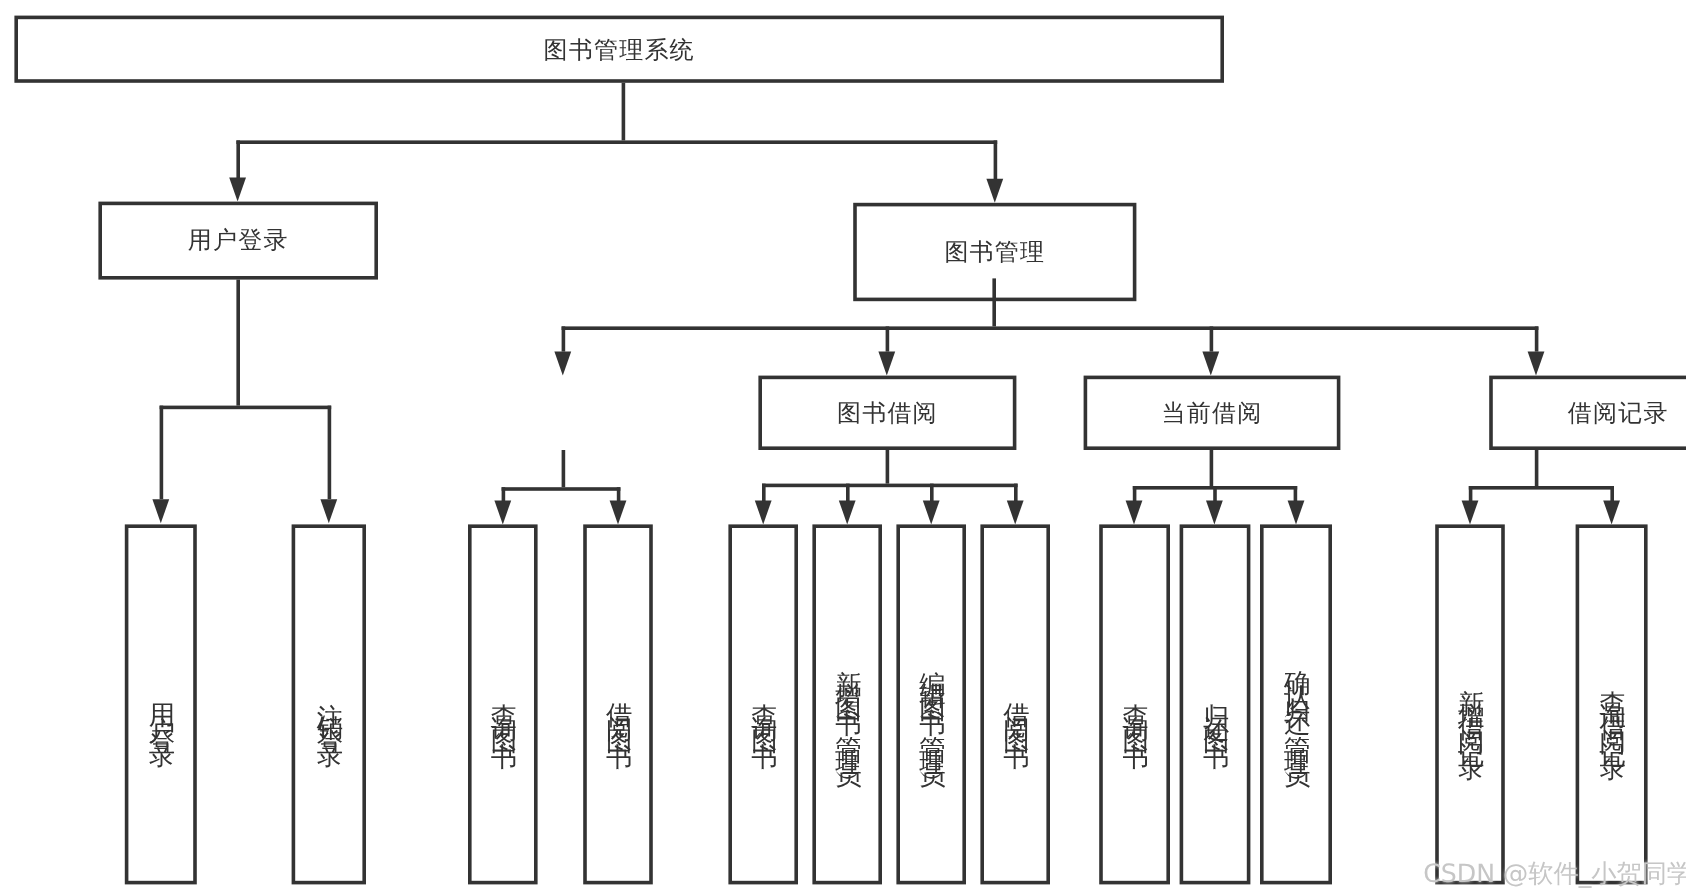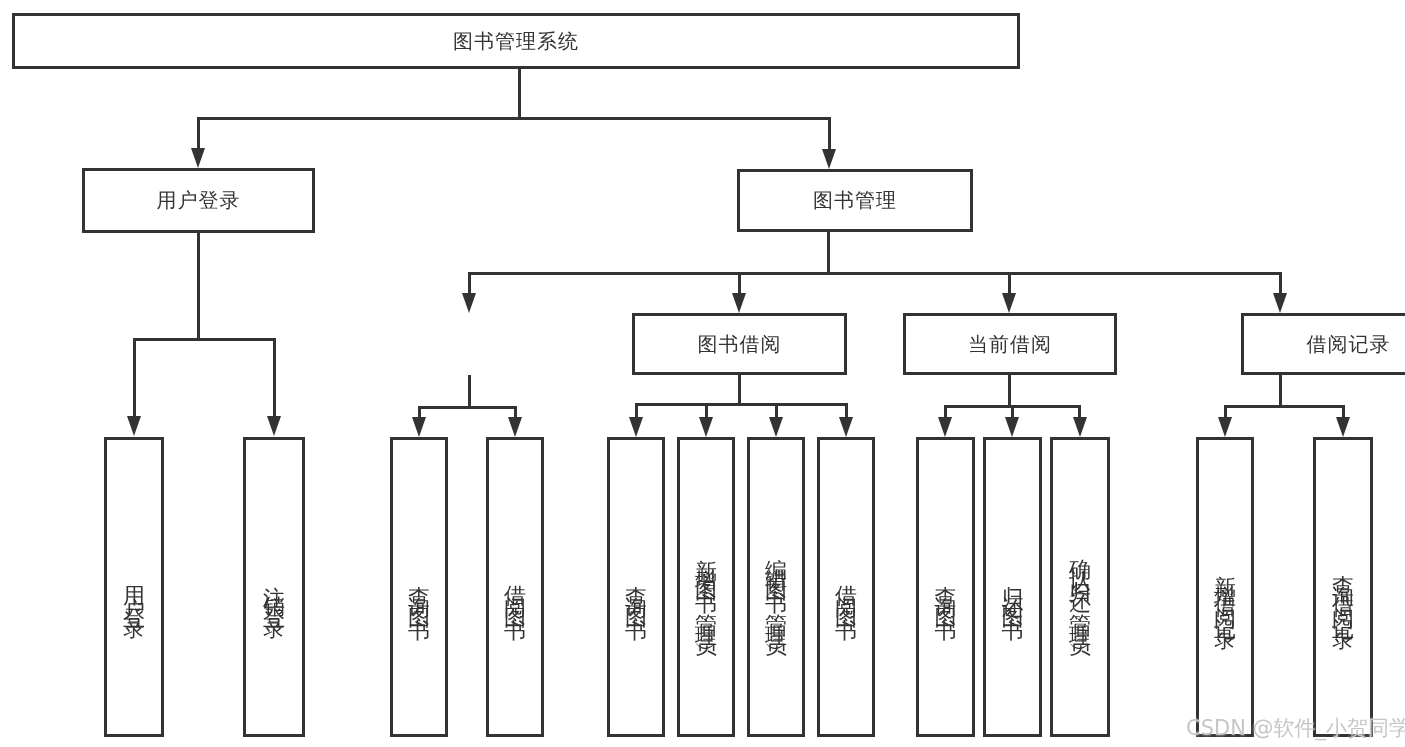--- a/index.html
+++ b/index.html
@@ -41,21 +41,21 @@
   <div class="vline" style="left:518px;top:69px;width:3px;height:48px;"></div>
   <div class="hline" style="left:197px;top:117px;width:634px;height:3px;"></div>
   <div class="vline" style="left:197px;top:117px;width:3px;height:33px;"></div>
   <div class="vline" style="left:828px;top:117px;width:3px;height:33px;"></div>
   <div class="arrow" style="left:191px;top:148px;"></div>
   <div class="arrow" style="left:822px;top:149px;"></div>
 
   <div class="node node-h" style="left:82px;top:168px;width:233px;height:65px;">
     <span>用户登录</span>
   </div>
-  <div class="node node-h" style="left:737px;top:169px;width:236px;height:63px;">
+  <div class="node node-h" style="left:711px;top:169px;width:236px;height:82px;">
     <span>图书管理</span>
   </div>
 
   <div class="vline" style="left:197px;top:233px;width:3px;height:105px;"></div>
   <div class="hline" style="left:133px;top:338px;width:143px;height:3px;"></div>
   <div class="vline" style="left:133px;top:338px;width:3px;height:78px;"></div>
   <div class="vline" style="left:273px;top:338px;width:3px;height:78px;"></div>
   <div class="arrow" style="left:127px;top:416px;"></div>
   <div class="arrow" style="left:267px;top:416px;"></div>
 

